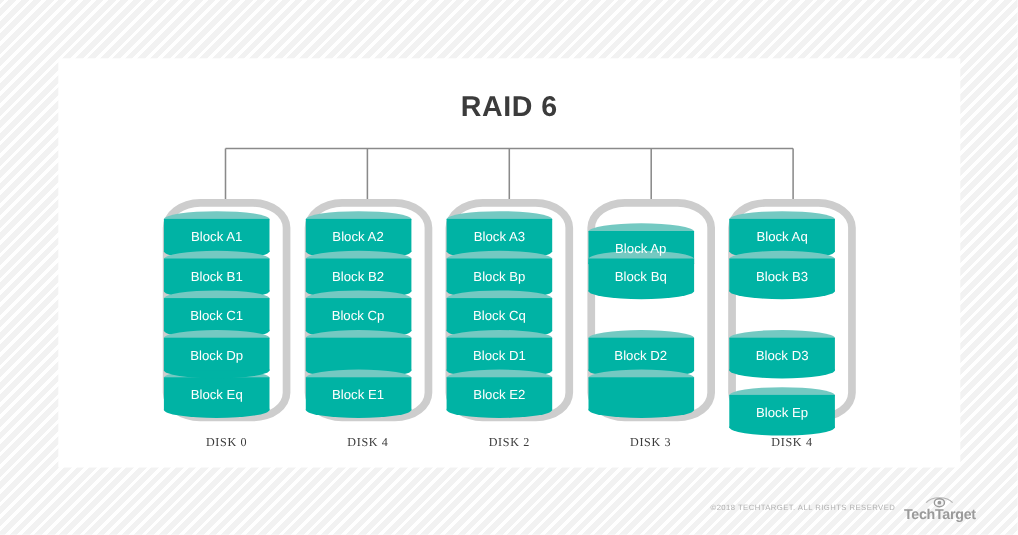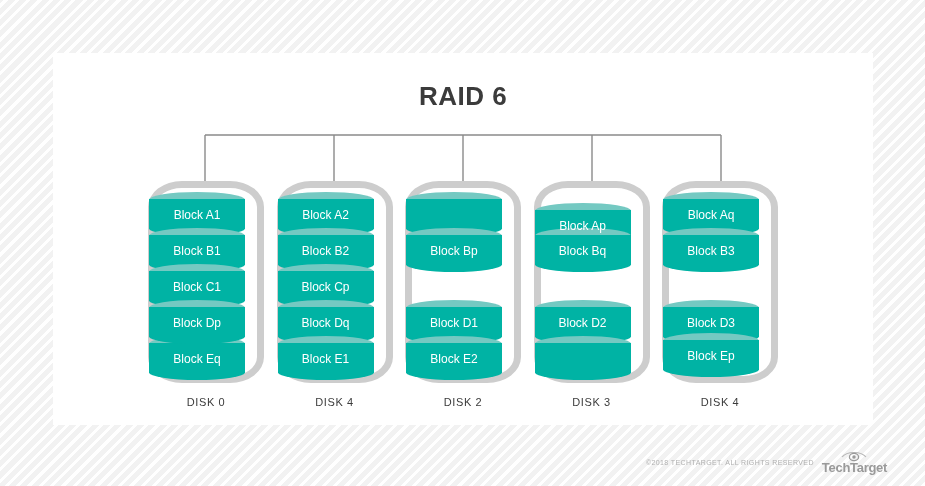--- a/index.html
+++ b/index.html
@@ -137,20 +137,21 @@
     color: #ffffff;
     z-index: 3;
     white-space: nowrap;
   }
   .disk-name {
     margin-top: 13px;
     font-size: 11px;
     color: #3b3b3b;
     letter-spacing: 0.6px;
     text-align: left;
+    font-family: Liberation Serif, serif;
   }
 
   
   #footer {
     position: absolute;
     right: 38px;
     bottom: 12px;
     display: flex;
     align-items: center;
     gap: 8px;
@@ -248,47 +249,53 @@
           <div class="block" style="top:72px">
             <div class="cyl-top"></div>
             <div class="cyl-bot"></div>
             <div class="cyl-body"></div>
             <div class="block-label">Block Cp</div>
           </div>
           <div class="block" style="top:108px">
             <div class="cyl-top"></div>
             <div class="cyl-bot"></div>
             <div class="cyl-body"></div>
-            <div class="block-label">Block Dq</div>
           </div>
           <div class="block" style="top:144px">
             <div class="cyl-top"></div>
             <div class="cyl-bot"></div>
             <div class="cyl-body"></div>
             <div class="block-label">Block E1</div>
           </div>
         </div>
       </div>
       <div class="disk-name">DISK 4</div>
     </div>
 
     <div class="disk-col">
       <div class="disk-case">
         <div class="stack">
           <div class="block" style="top:0px">
             <div class="cyl-top"></div>
             <div class="cyl-bot"></div>
             <div class="cyl-body"></div>
+            <div class="block-label">Block A3</div>
           </div>
           <div class="block" style="top:36px">
             <div class="cyl-top"></div>
             <div class="cyl-bot"></div>
             <div class="cyl-body"></div>
             <div class="block-label">Block Bp</div>
           </div>
+          <div class="block" style="top:72px">
+            <div class="cyl-top"></div>
+            <div class="cyl-bot"></div>
+            <div class="cyl-body"></div>
+            <div class="block-label">Block Cq</div>
+          </div>
           <div class="block" style="top:108px">
             <div class="cyl-top"></div>
             <div class="cyl-bot"></div>
             <div class="cyl-body"></div>
             <div class="block-label">Block D1</div>
           </div>
           <div class="block" style="top:144px">
             <div class="cyl-top"></div>
             <div class="cyl-bot"></div>
             <div class="cyl-body"></div>
@@ -344,21 +351,21 @@
             <div class="cyl-bot"></div>
             <div class="cyl-body"></div>
             <div class="block-label">Block B3</div>
           </div>
           <div class="block" style="top:108px">
             <div class="cyl-top"></div>
             <div class="cyl-bot"></div>
             <div class="cyl-body"></div>
             <div class="block-label">Block D3</div>
           </div>
-          <div class="block" style="top:141px">
+          <div class="block" style="top:160px">
             <div class="cyl-top"></div>
             <div class="cyl-bot"></div>
             <div class="cyl-body"></div>
             <div class="block-label">Block Ep</div>
           </div>
         </div>
       </div>
       <div class="disk-name">DISK 4</div>
     </div>
 

